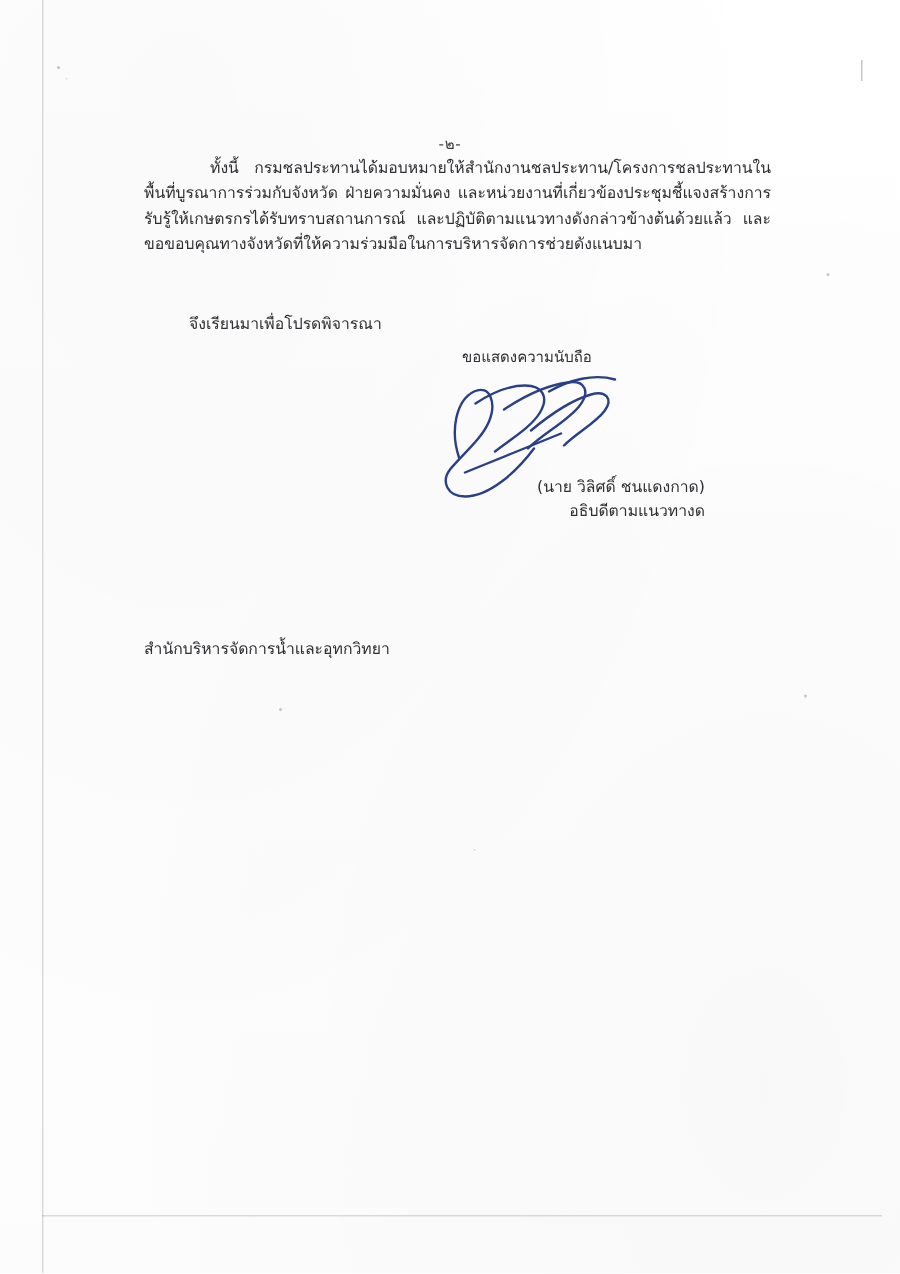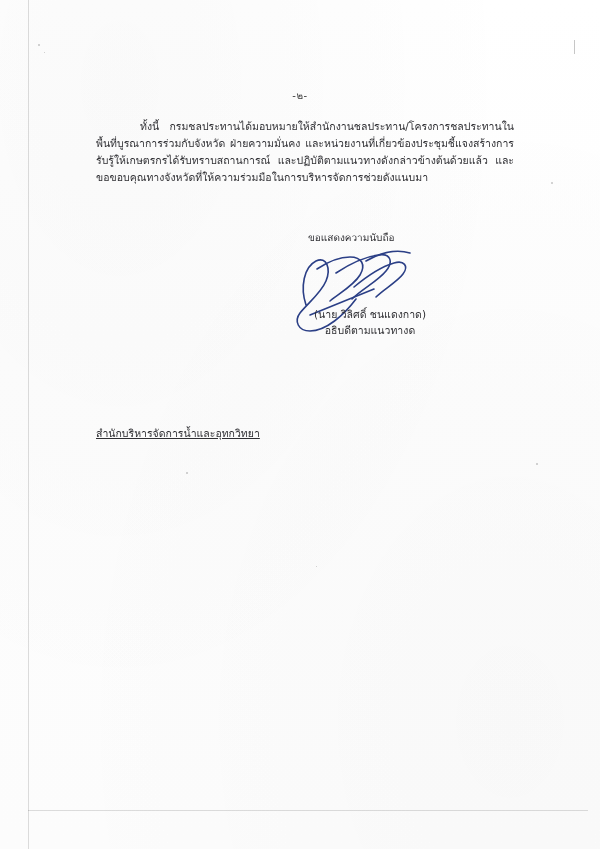--- a/index.html
+++ b/index.html
@@ -62,21 +62,21 @@
     top: 88px;
     width: 600px;
     text-align: center;
     font-size: 10px;
     color: #3a3a3a;
     letter-spacing: 0.5px;
   }
   .body-text {
     position: absolute;
     left: 96px;
-    top: 118px;
+    top: 104px;
     width: 418px;
     font-size: 10.5px;
     line-height: 17px;
     color: #2f2f33;
     text-align: justify;
   }
   .body-text p {
     margin: 0;
   }
   .body-text .indent {
@@ -102,38 +102,37 @@
     top: 243px;
     width: 190px;
     height: 90px;
   }
   .signature-wrap svg {
     display: block;
   }
   .sig-block {
     position: absolute;
     left: 270px;
-    top: 306px;
+    top: 317px;
     width: 200px;
-    text-align: center;
+    text-align: right;
     font-size: 10.5px;
     line-height: 16px;
     color: #2f2f33;
   }
   .footer-block {
     position: absolute;
     left: 96px;
     top: 425px;
     font-size: 10.5px;
     line-height: 17px;
     color: #2f2f33;
   }
   .footer-block div {
     white-space: nowrap;
-    text-decoration: underline;
   }
 </style>
 </head>
 <body>
 
 <div class="page">
 
   <div class="scan-tint"></div>
   <div class="edge-left"></div>
   <div class="edge-bottom"></div>
@@ -147,20 +146,21 @@
   <div class="speck" style="left:316px; top:566px; width:1px; height:1px;"></div>
 
   <div class="content">
 
     <div class="page-number">-๒-</div>
 
     <div class="body-text">
       <p class="indent">ทั้งนี้ กรมชลประทานได้มอบหมายให้สำนักงานชลประทาน/โครงการชลประทานในพื้นที่บูรณาการร่วมกับจังหวัด ฝ่ายความมั่นคง และหน่วยงานที่เกี่ยวข้องประชุมชี้แจงสร้างการรับรู้ให้เกษตรกรได้รับทราบสถานการณ์ และปฏิบัติตามแนวทางดังกล่าวข้างต้นด้วยแล้ว และขอขอบคุณทางจังหวัดที่ให้ความร่วมมือในการบริหารจัดการช่วยดังแนบมา</p>
     </div>
 
+    <div class="closing-line">จึงเรียนมาเพื่อโปรดพิจารณา</div>
 
     <div class="regards">ขอแสดงความนับถือ</div>
 
     <div class="signature-wrap">
       <svg width="190" height="95" viewBox="0 0 190 95" fill="none" xmlns="http://www.w3.org/2000/svg">
         <g stroke="#2b3f86" stroke-width="1.6" fill="none" stroke-linecap="round" stroke-linejoin="round">
           <path d="M36 62 C30 44, 34 24, 46 18 C57 13, 61 26, 56 38 C51 50, 38 60, 30 70 C24 78, 28 88, 40 88 C56 88, 74 72, 86 56"></path>
           <path d="M47 26 C56 20, 68 14, 80 14 C92 14, 96 22, 90 32 C84 42, 70 50, 60 58"></path>
           <path d="M66 30 C78 22, 94 14, 108 12 C120 10, 124 18, 116 28 C108 38, 92 46, 82 56"></path>
           <path d="M84 44 C96 34, 110 24, 124 20 C134 17, 139 23, 133 31 C127 39, 114 46, 106 54"></path>

